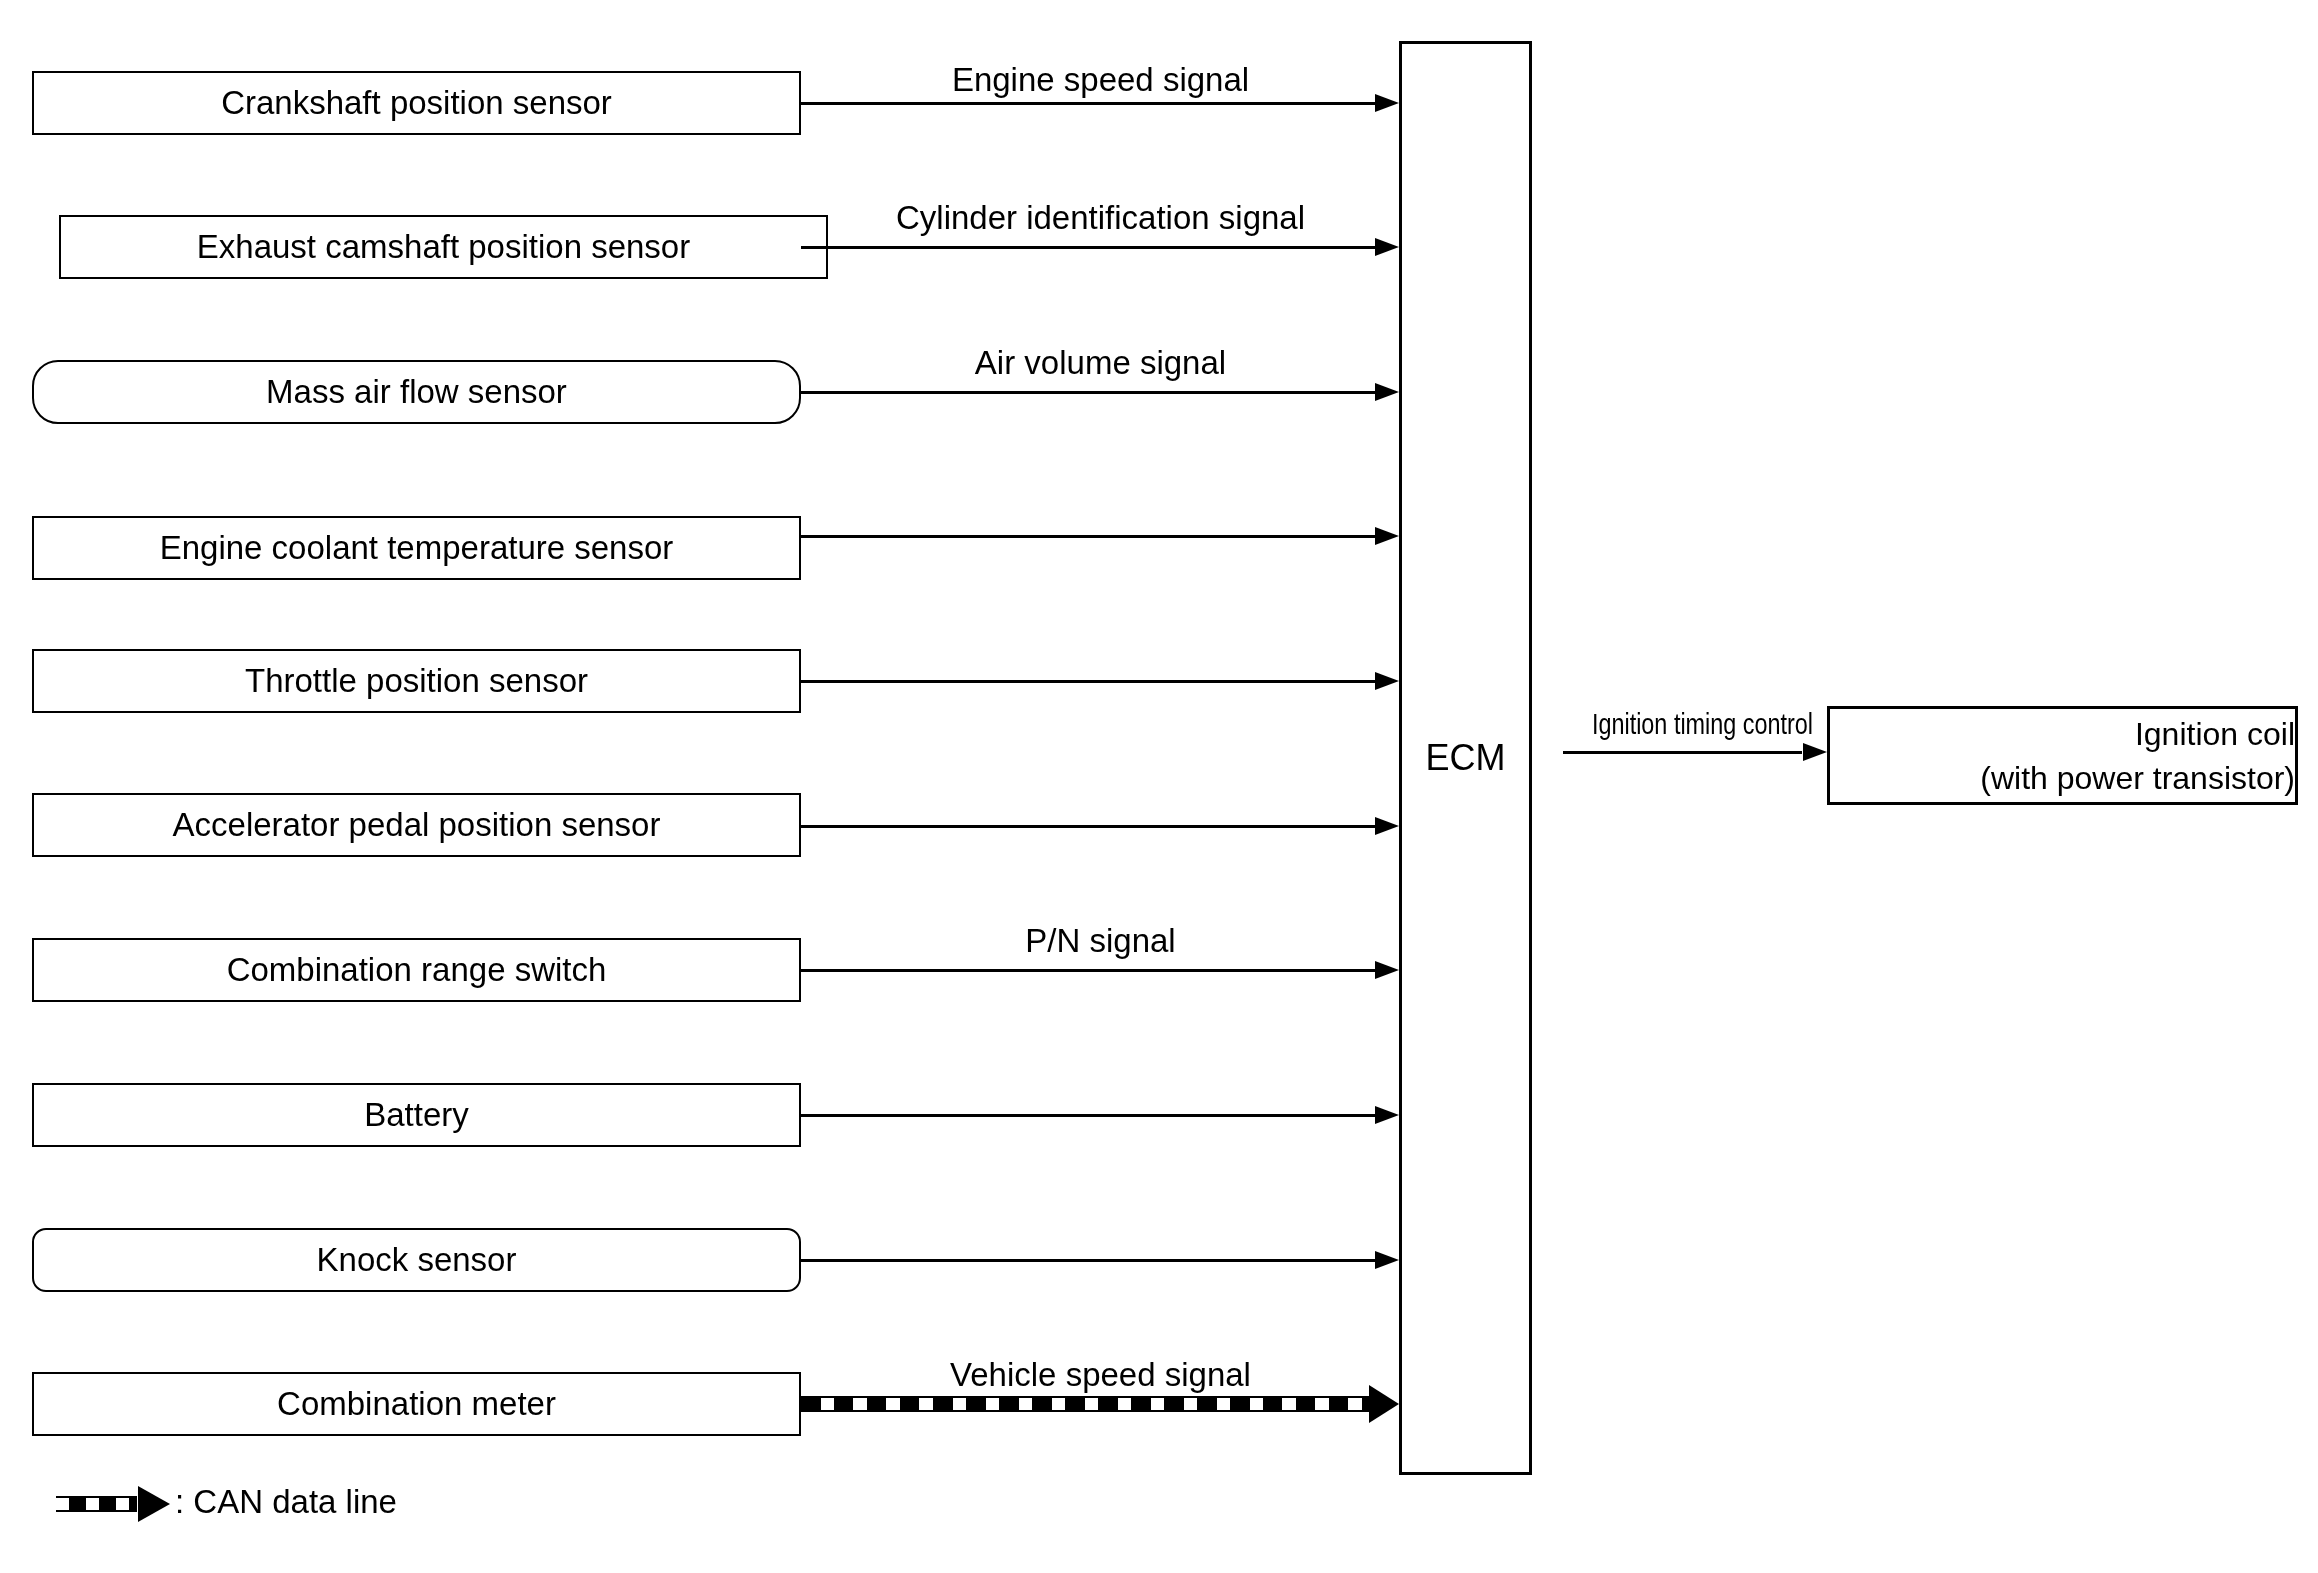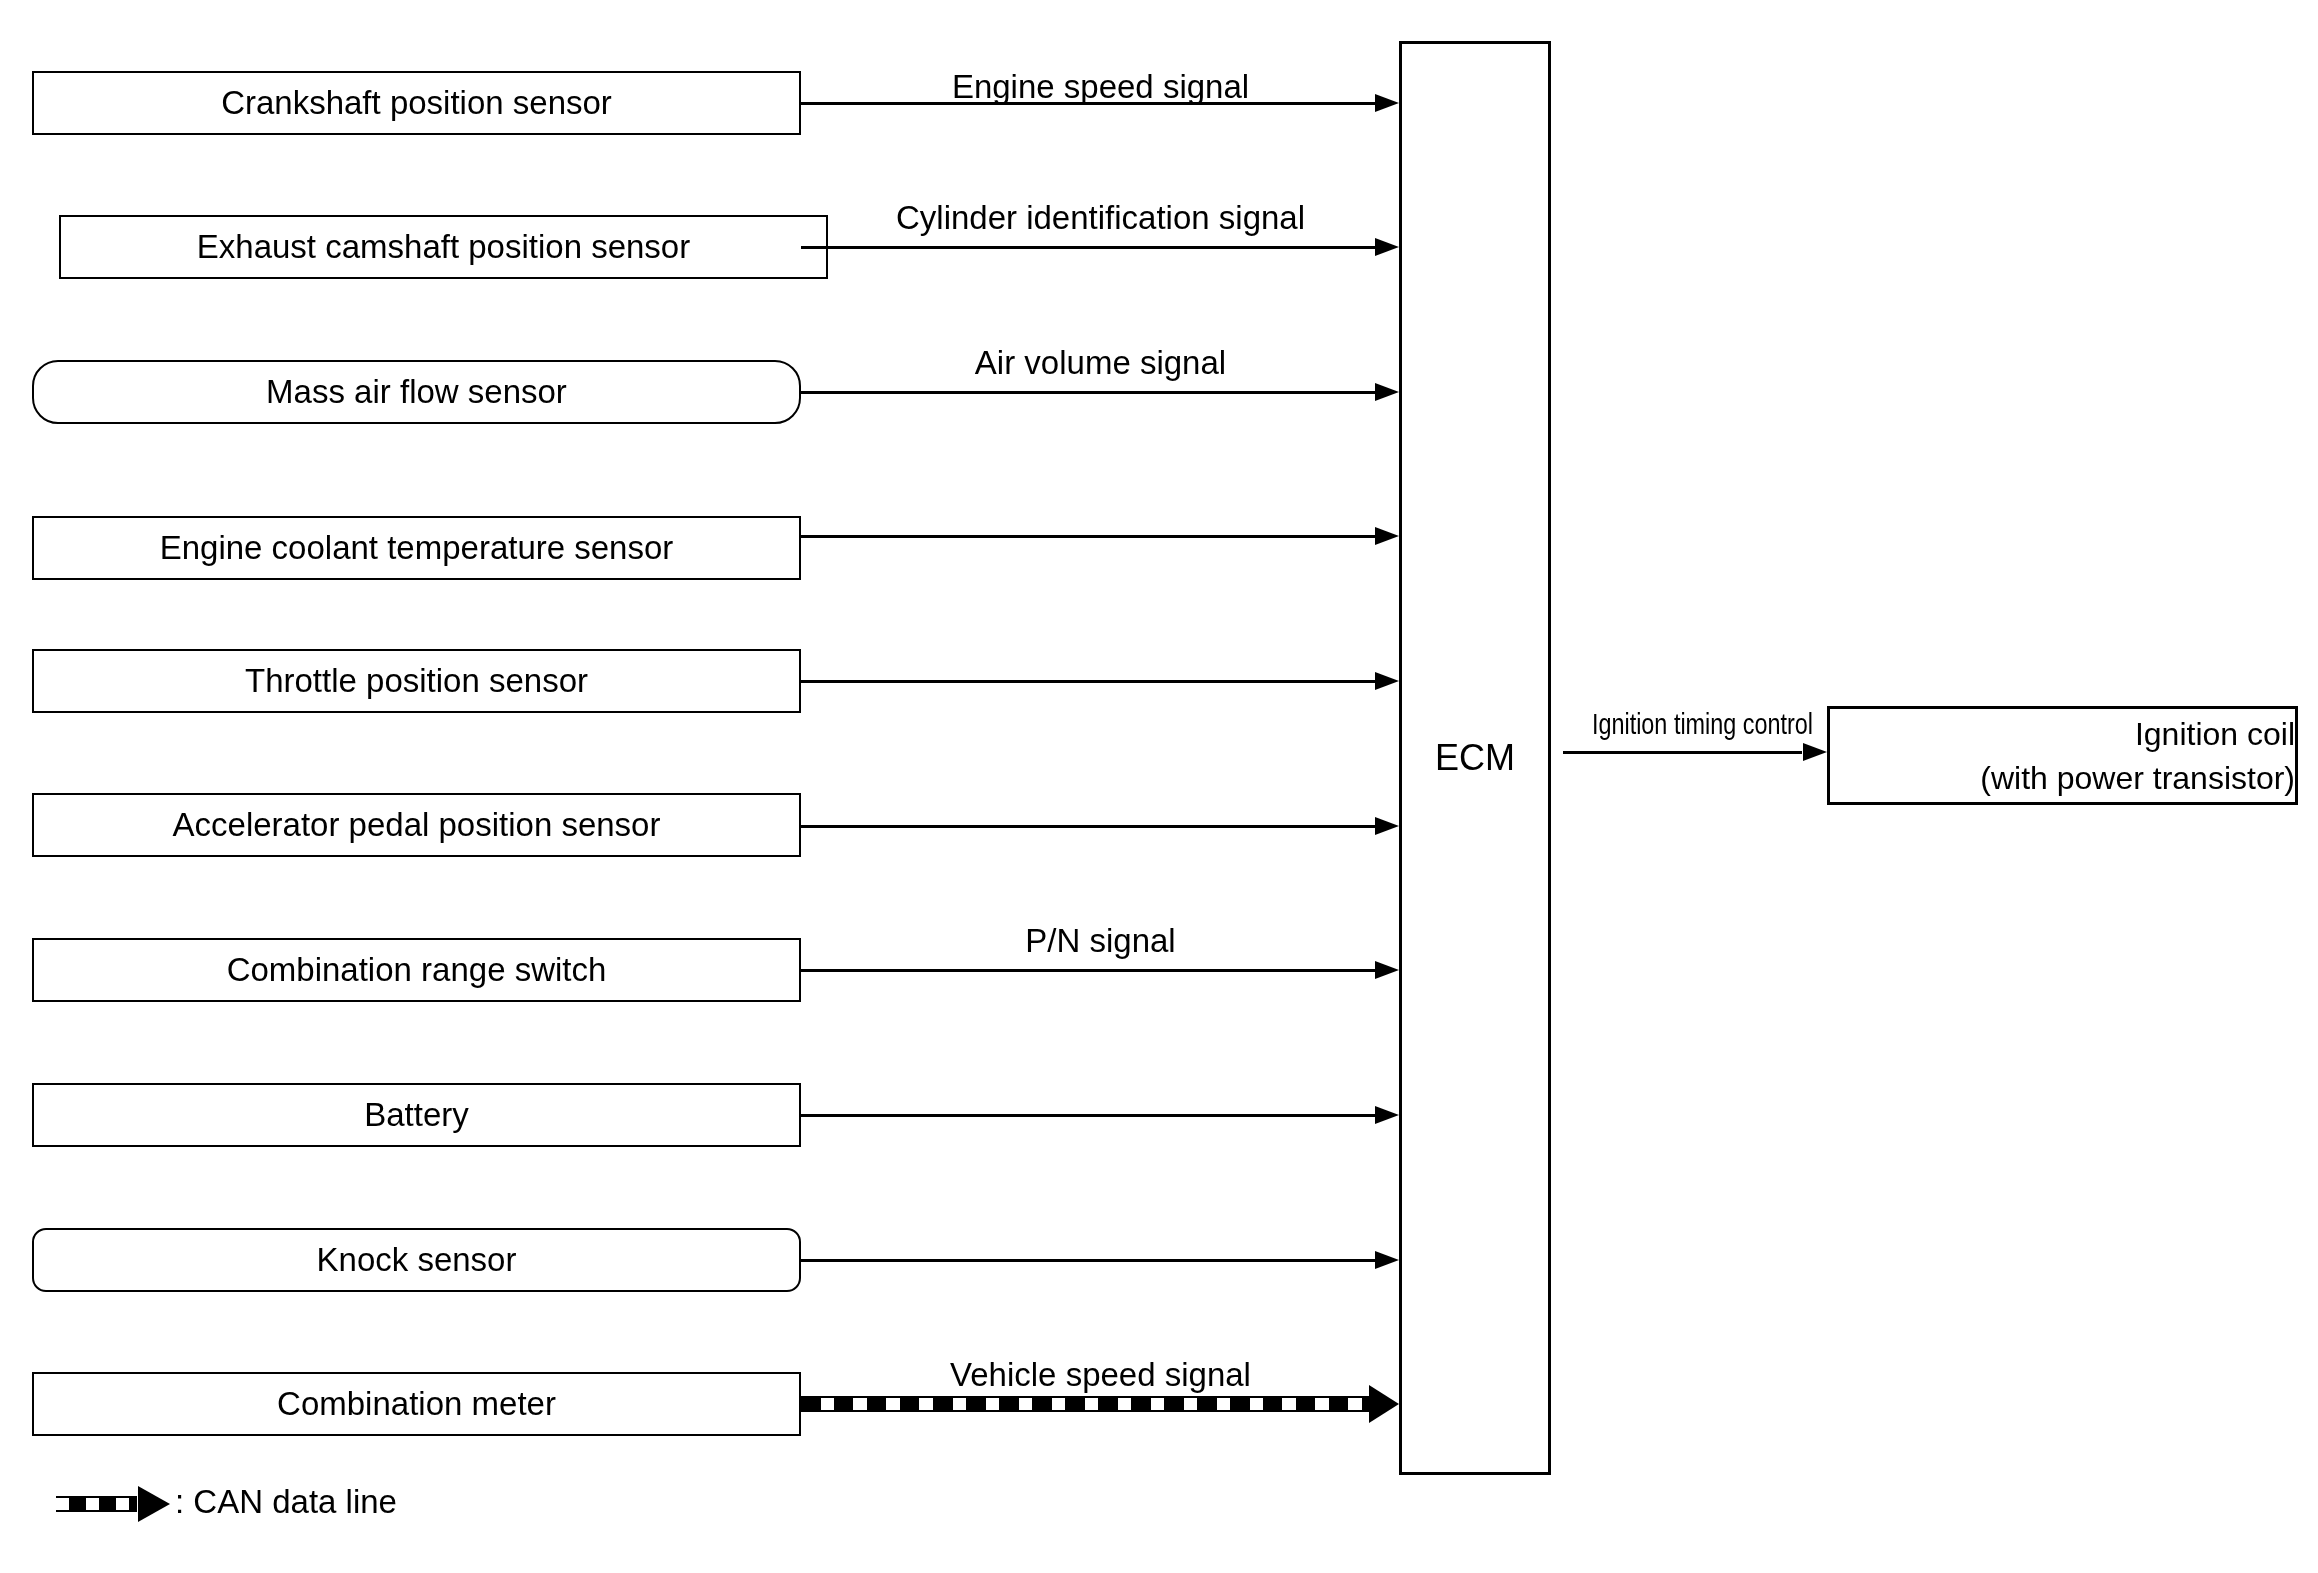--- a/index.html
+++ b/index.html
@@ -27,21 +27,21 @@
   .can-head{
     position:absolute;width:0;height:0;
     border-top:19.5px solid transparent;border-bottom:19.5px solid transparent;
     border-left:30px solid #000;
   }
   .signal-label{
     position:absolute;left:801px;width:599px;text-align:center;
     font-size:33px;line-height:40px;white-space:nowrap;
   }
   .ecm-box{
-    position:absolute;left:1399px;top:41px;width:152px;height:1434px;
+    position:absolute;left:1399px;top:41px;width:133px;height:1434px;
     border:3.4px solid #000;box-sizing:border-box;background:#fff;
     display:flex;align-items:center;justify-content:center;
   }
   .ecm-text{font-size:36px;}
   .ign-arrow-label{
     position:absolute;left:1563px;width:263px;top:708px;
     font-size:30px;line-height:32px;text-align:center;white-space:nowrap;
     transform:scaleX(0.78);
   }
   .ign-box{
@@ -82,21 +82,21 @@
     <span class="ign-line">(with power transistor)</span>
   </div>
 
   <div class="legend-band"></div>
   <div class="legend-head"></div>
   <div class="legend-text">: CAN data line</div>
 
     <div class="sensor-box" style="top: 71px;">
       <span class="box-text">Crankshaft position sensor</span>
     </div>
-    <div class="signal-label" style="top: 67px;">Engine speed signal</div>
+    <div class="signal-label" style="top: 60px;">Engine speed signal</div>
     <div class="arrow-line" style="left: 801px; top: 102px; width: 578px;"></div>
     <div class="arrow-head" style="left: 1375px; top: 94px;"></div>
 
     <div class="sensor-box" style="top: 215px; margin-left: 27px;">
       <span class="box-text">Exhaust camshaft position sensor</span>
     </div>
     <div class="signal-label" style="top: 198px;">Cylinder identification signal</div>
     <div class="arrow-line" style="left: 801px; top: 246px; width: 578px;"></div>
     <div class="arrow-head" style="left: 1375px; top: 238px;"></div>
 

